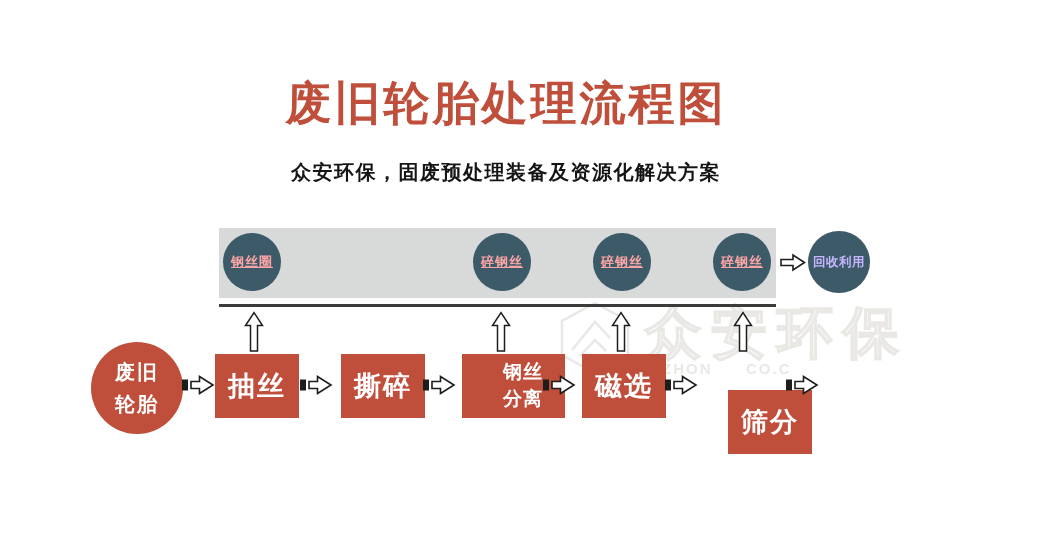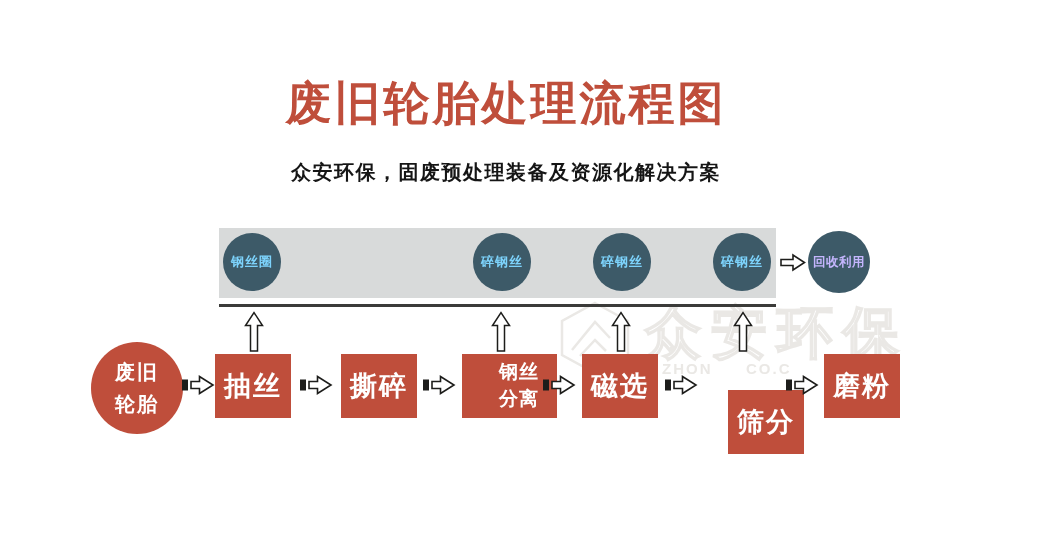--- a/index.html
+++ b/index.html
@@ -33,42 +33,42 @@
   .band{
     position:absolute;left:219px;top:228px;width:557px;height:70px;
     background:var(--band-gray,#D8DADA);z-index:1;
   }
   .band-line{
     position:absolute;left:219px;top:304px;width:557px;height:3px;
     background:var(--line-dark,#3B3B39);z-index:1;
   }
   .out-circle{
     position:absolute;width:58px;height:58px;border-radius:50%;top:233px;
-    background:var(--teal-dark,#3D5A68);color:#7dd3fc;z-index:2;
+    background:var(--teal-dark,#3D5A68);color:#fca5a5;z-index:2;
     display:flex;align-items:center;justify-content:center;
-    font-size:13px;font-weight:700;letter-spacing:1px;
+    font-size:13px;font-weight:700;letter-spacing:1px;text-decoration:underline;
   }
   .recycle-circle{
     position:absolute;left:808px;top:231px;width:62px;height:62px;border-radius:50%;
     background:var(--teal-dark,#3D5A68);color:#c4b5fd;z-index:2;
     display:flex;align-items:center;justify-content:center;
     font-size:12.5px;font-weight:700;letter-spacing:0.5px;
   }
   
   .arrow{position:absolute;z-index:2;line-height:0;}
   
   .source-circle{
     position:absolute;left:91px;top:342px;width:92px;height:92px;border-radius:50%;
     background:var(--accent-red,#BF4E3B);color:#fff;z-index:2;
     display:flex;align-items:center;justify-content:center;text-align:center;
     font-size:20px;font-weight:700;letter-spacing:2px;line-height:1.6;
     white-space:pre-line;
   }
   .step-box{
-    position:absolute;top:354px;width:76px;height:64px;
+    position:absolute;top:354px;width:84px;height:64px;
     background:var(--accent-red,#BF4E3B);color:#fff;z-index:2;
     display:flex;align-items:center;justify-content:center;text-align:center;
     font-size:27px;font-weight:700;letter-spacing:2px;white-space:pre-line;
   }
   .step-box.small{font-size:19px;line-height:1.4;letter-spacing:1px;}
 </style>
 </head>
 <body>
 
 <div class="stage">
@@ -167,15 +167,14 @@
       </svg>
   </div>
   <div class="step-box" style="left:728px;margin-top:36px;">筛分</div>
 
   <div class="arrow" style="left:786px;top:373px;">
     <svg width="33" height="24" viewBox="0 0 33 24">
         <rect x="0" y="6.5" width="6" height="11" fill="#1d1d1b"></rect>
         <path d="M9,8.5 H17.5 V3.5 L31,12 L17.5,20.5 V15.5 H9 Z" fill="#fff" stroke="#1d1d1b" stroke-width="1.6"></path>
       </svg>
   </div>
-  <div class="step-box" style="left:824px;">磨粉</div>
 
 </div>
 
 </body></html>

